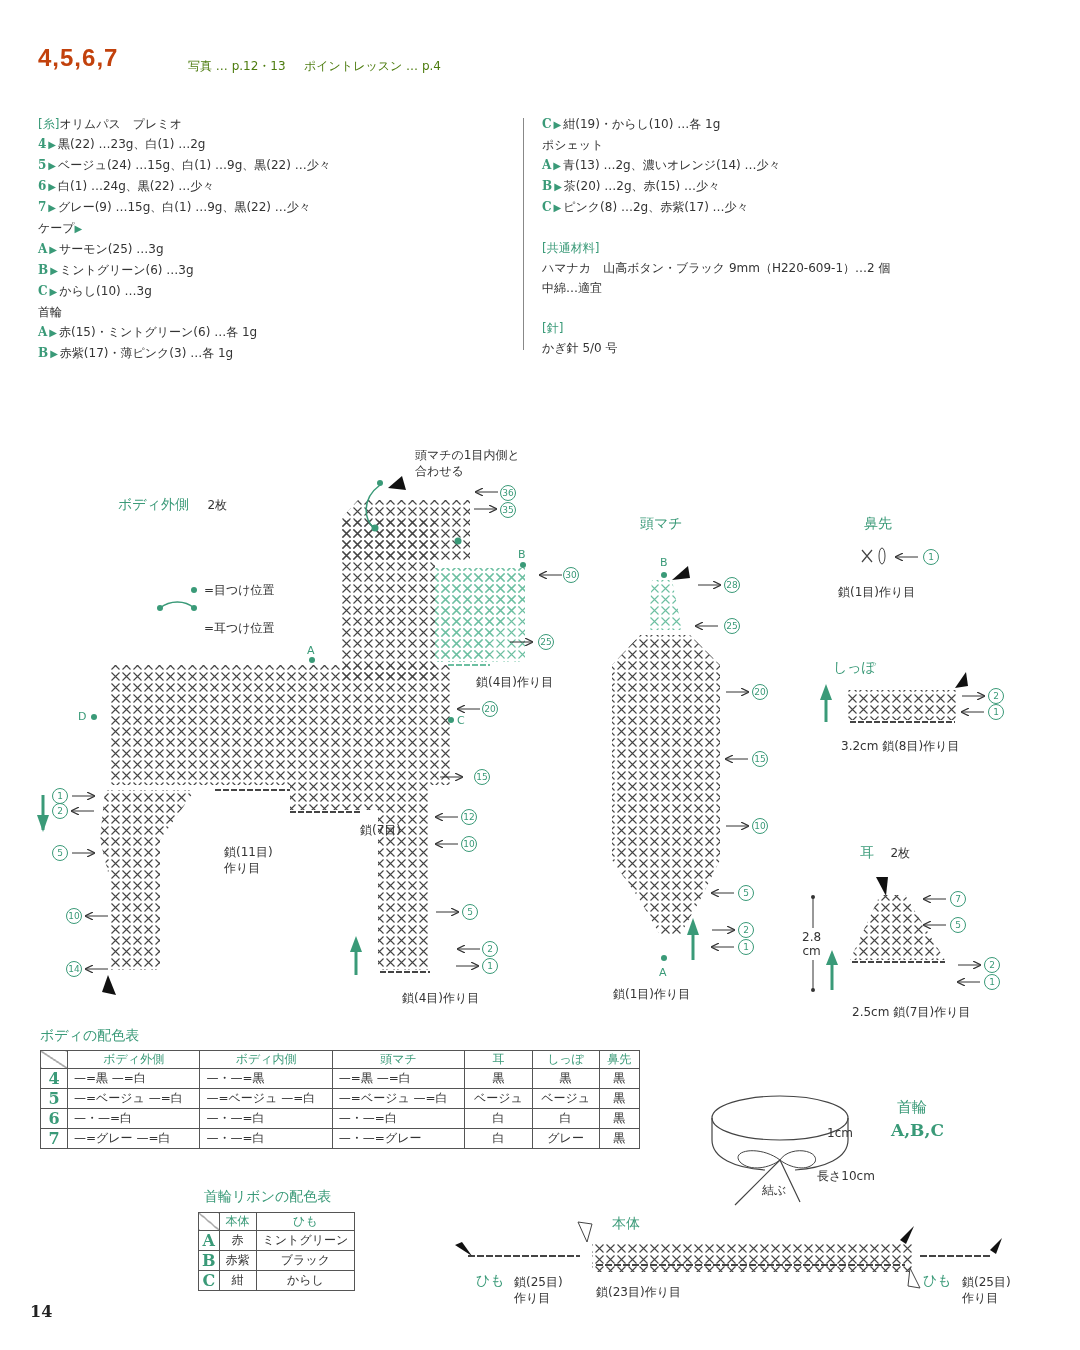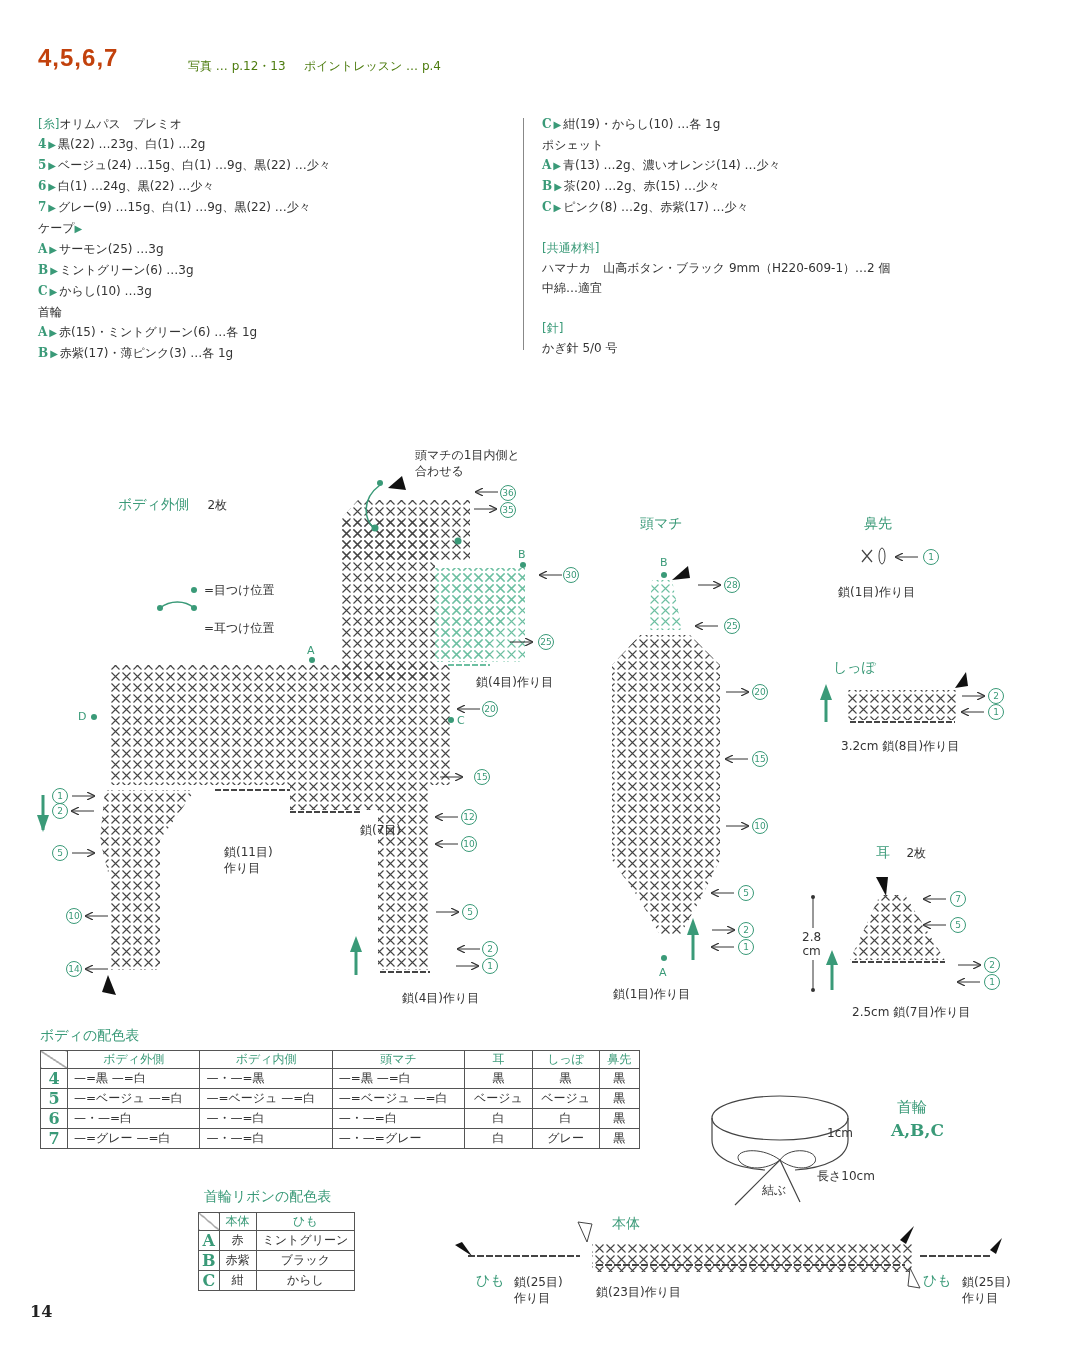--- a/index.html
+++ b/index.html
@@ -259,21 +259,21 @@
 
 <div class="abs diag-title" style="left:864px;top:515px;">鼻先</div>
 <span class="abs circ" style="left:923px;top:549px;">1</span>
 <div class="abs small" style="left:838px;top:584px;">鎖(1目)作り目</div>
 
 <div class="abs diag-title" style="left:833px;top:659px;">しっぽ</div>
 <span class="abs circ" style="left:988px;top:688px;">2</span>
 <span class="abs circ" style="left:988px;top:704px;">1</span>
 <div class="abs small" style="left:841px;top:738px;">3.2cm 鎖(8目)作り目</div>
 
-<div class="abs" style="left:860px;top:844px;font-size:14px;margin-left:16px;">
+<div class="abs" style="left:860px;top:844px;font-size:14px;">
   <span class="green">耳</span>
   <span class="small" style="margin-left:12px;">2枚</span>
 </div>
 <span class="abs circ" style="left:950px;top:891px;">7</span>
 <span class="abs circ" style="left:950px;top:917px;">5</span>
 <span class="abs circ" style="left:984px;top:957px;">2</span>
 <span class="abs circ" style="left:984px;top:974px;">1</span>
 <div class="abs small" style="left:802px;top:930px;text-align:center;line-height:14px;">
   <div>2.8</div>
   <div>cm</div>

